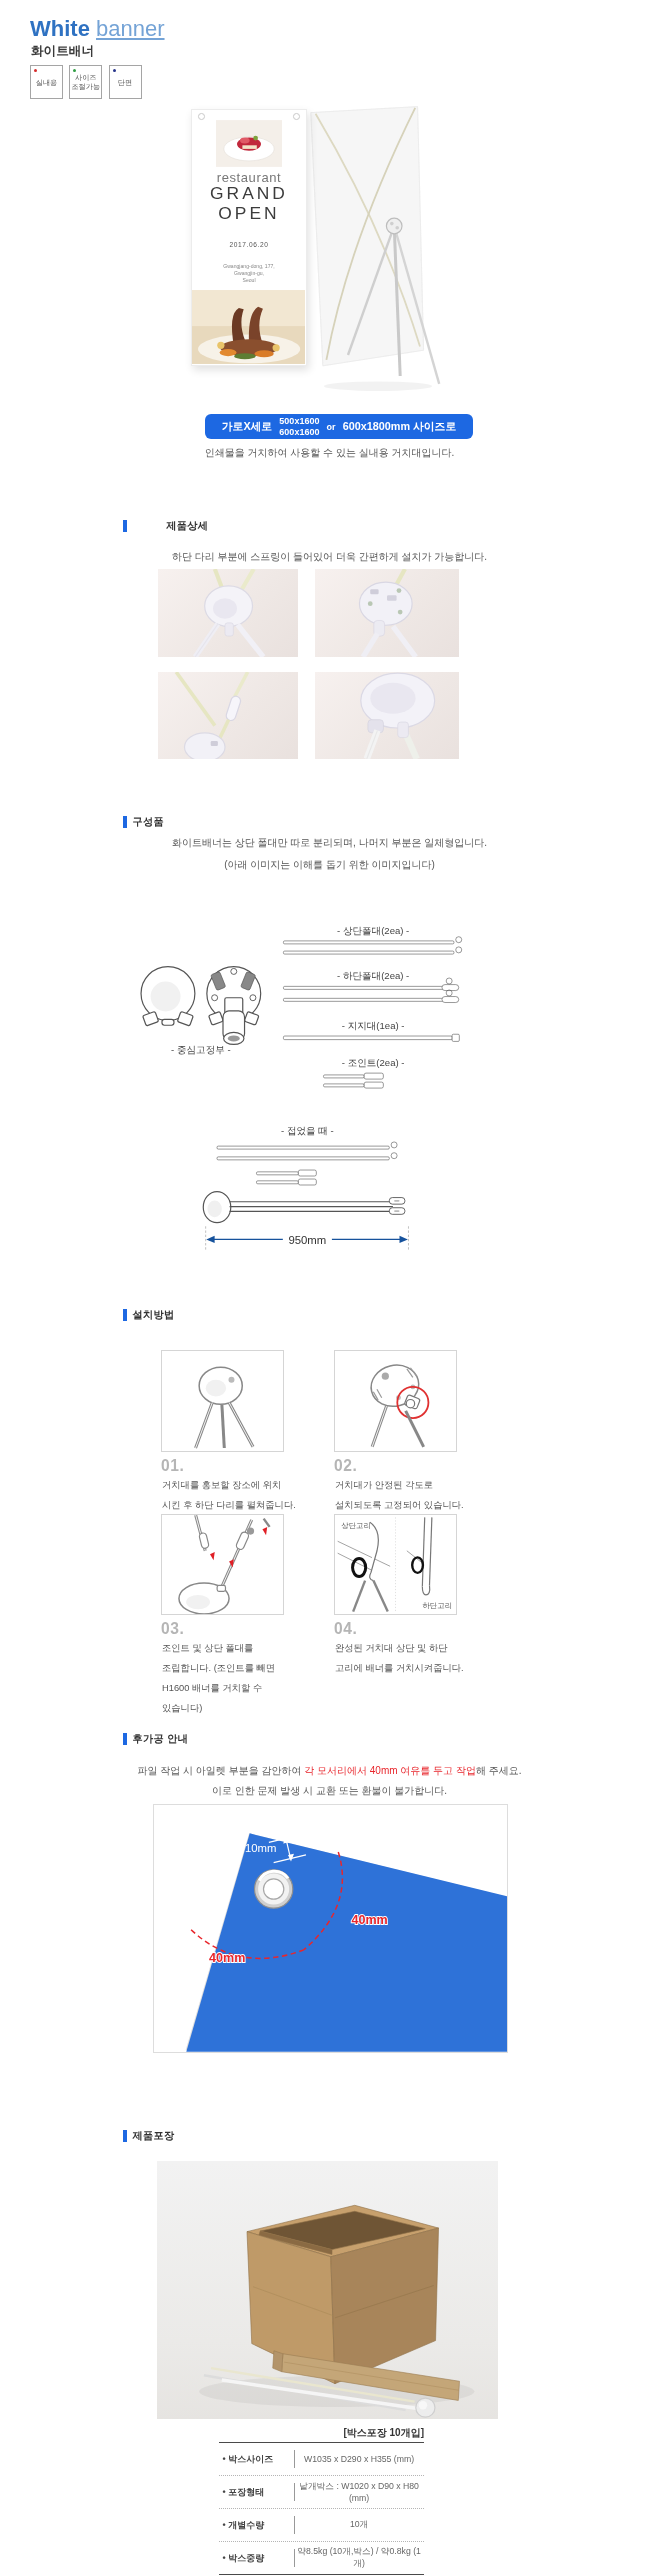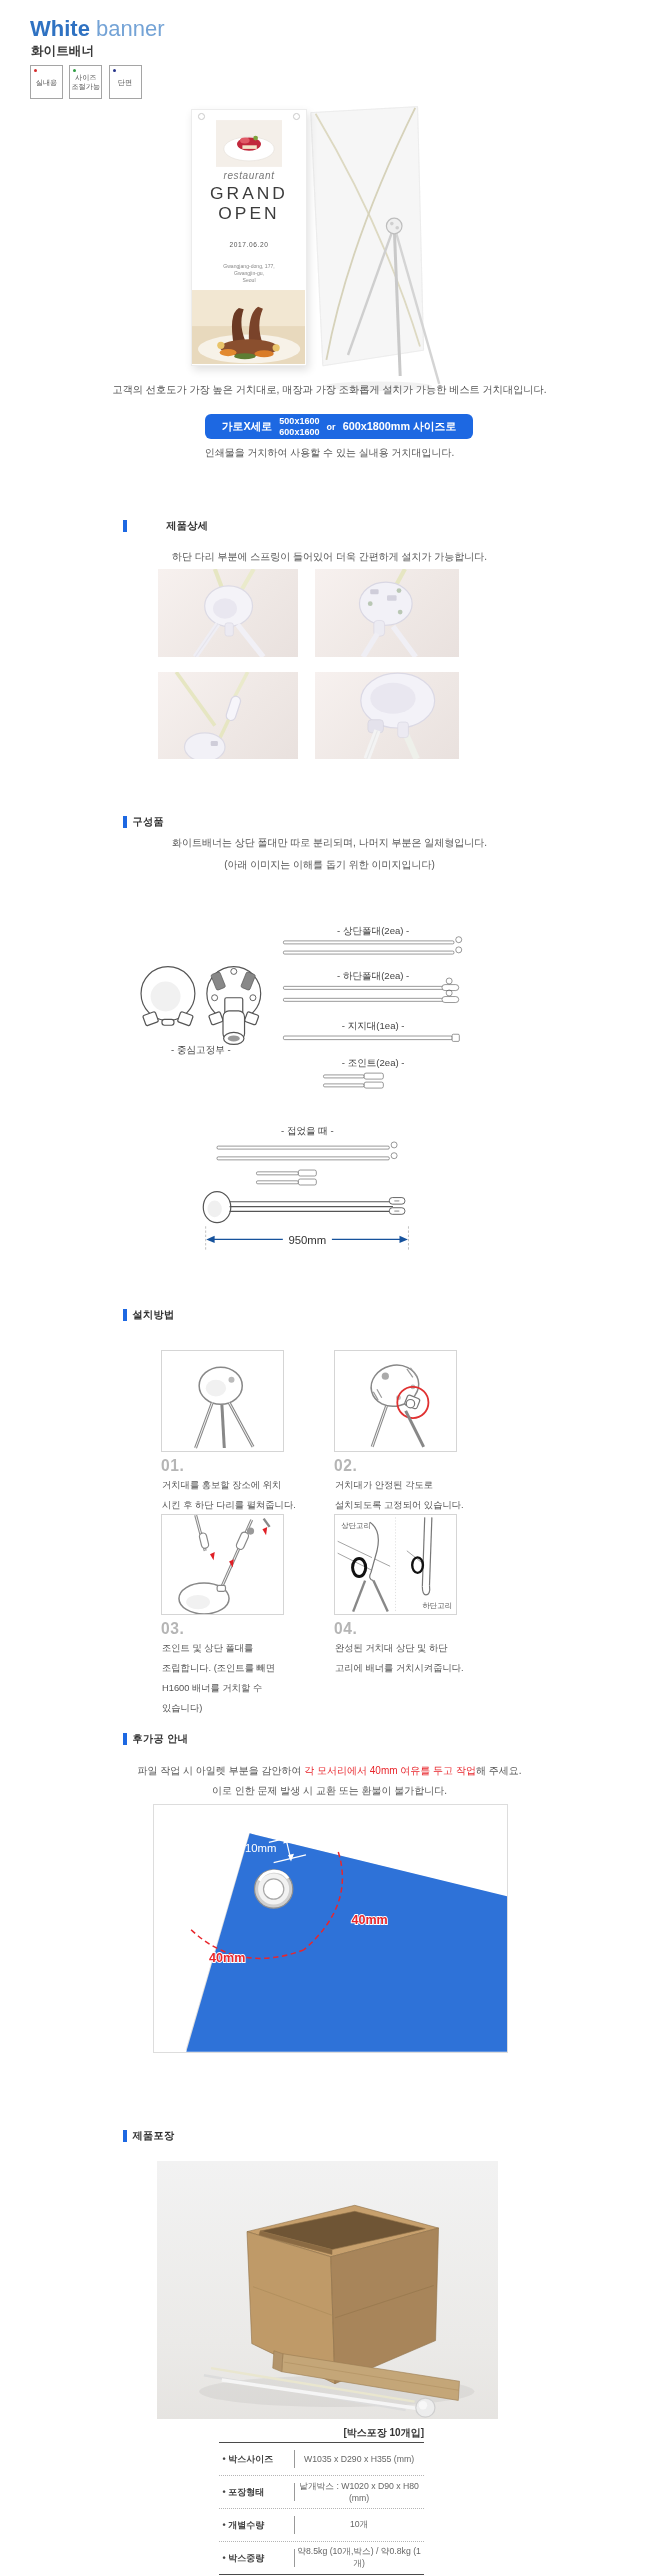--- a/index.html
+++ b/index.html
@@ -1,31 +1,31 @@
 <!DOCTYPE html>
 <html style="font-size:9.6px"><head>
 <meta charset="utf-8">
 <style>
   html,body{margin:0;padding:0;background:#fff;}
   #page{position:relative;width:659px;height:2576px;background:#fff;
         font-family:"Liberation Sans","DejaVu Sans",sans-serif;color:#555;overflow:hidden;}
   .abs{position:absolute;}
   
   .title{font-size:22px;font-weight:bold;color:#2f72c2;letter-spacing:0px;}
-  .title .lt{color:#74a3d6;font-weight:normal;}
+  .title .lt{color:#74a3d6;font-weight:normal;text-decoration:underline;}
   .subtitle{font-size:12.6px;font-weight:bold;color:#3a3a3a;}
   .badge{position:relative;width:31px;height:32px;border:0.6px solid #a5a5a5;display:inline-block;
          margin-right:3.6px;vertical-align:top;text-align:center;}
   .badge .dot{position:absolute;top:3px;left:3px;width:3px;height:3px;border-radius:50%;}
   .dot-red{background:#d62b2b;} .dot-green{background:#2f9e44;} .dot-navy{background:#27348b;}
   .badge .bl{display:table-cell;width:31px;height:32px;vertical-align:middle;
              font-size:7.2px;color:#555;line-height:9px;word-break:keep-all;}
   
   .bcard{background:#fff;border:0.6px solid #ececec;box-shadow:2.4px 3.6px 8.4px rgba(0,0,0,.12);text-align:center;}
-  .brand{font-size:10px;font-style:italic;color:#777;letter-spacing:0.6px;}
+  .brand{font-size:13px;color:#777;letter-spacing:0.6px;}
   .gopen{font-size:17.4px;font-weight:200;letter-spacing:3px;color:#3c3c3c;line-height:20.4px;font-family:"Liberation Sans",sans-serif;}
   .bdate{font-size:6.6px;color:#555;letter-spacing:0.6px;}
   .baddr{font-size:5.1px;color:#888;line-height:7.2px;white-space:pre-line;}
   .eyelet{position:absolute;top:3px;width:4.8px;height:4.8px;border-radius:50%;
           background:#fff;border:1.2px solid #c9c9c9;}
   
   .centerline{left:0;width:659px;text-align:center;font-size:10.2px;color:#555;}
   .centerline2{left:0;width:659px;text-align:center;font-size:10px;color:#555;}
   
   .sizebar{background:#1d68e2;color:#fff;display:flex;align-items:center;justify-content:center;gap:7.2px;}
@@ -123,21 +123,20 @@
       <path d="M95,93 Q92,38 110,28 L118,31 Q106,58 118,90 Z" fill="#7a432a"></path>
       <ellipse cx="95" cy="96" rx="48" ry="14" fill="#8a4f2e"></ellipse>
       <ellipse cx="60" cy="104" rx="14" ry="6" fill="#e2892f"></ellipse>
       <ellipse cx="120" cy="106" rx="16" ry="6" fill="#d97c28"></ellipse>
       <ellipse cx="88" cy="110" rx="18" ry="5" fill="#5d7d33"></ellipse>
       <circle cx="48" cy="92" r="6" fill="#e9c46a"></circle>
         <circle cx="140" cy="96" r="6" fill="#e9c46a"></circle>
     </svg>
   </div>
 
-  <div class="abs centerline" style="top:383px;">고객의 선호도가 가장 높은 거치대로, 매장과 가장 조화롭게 설치가 가능한 베스트 거치대입니다.</div>
 
   <div class="abs sizebar" style="left:205px;top:414px;width:268px;height:25px;border-radius:6px;">
     <span class="big">가로X세로</span>
     <span class="stack">
       <span style="display:block;">500x1600</span>
       <span style="display:block;">600x1600</span>
     </span>
     <span class="orw">or</span>
     <span class="big">600x1800mm 사이즈로</span>
   </div>

